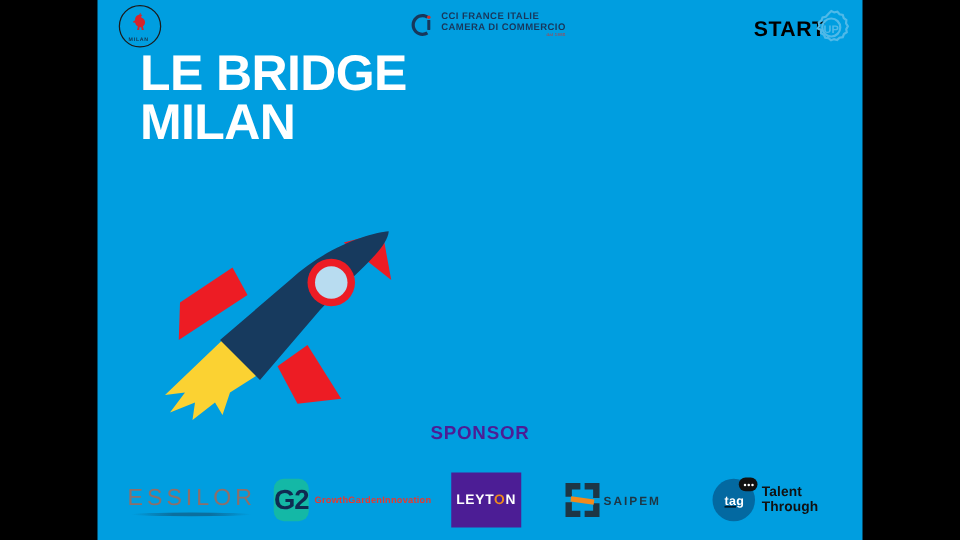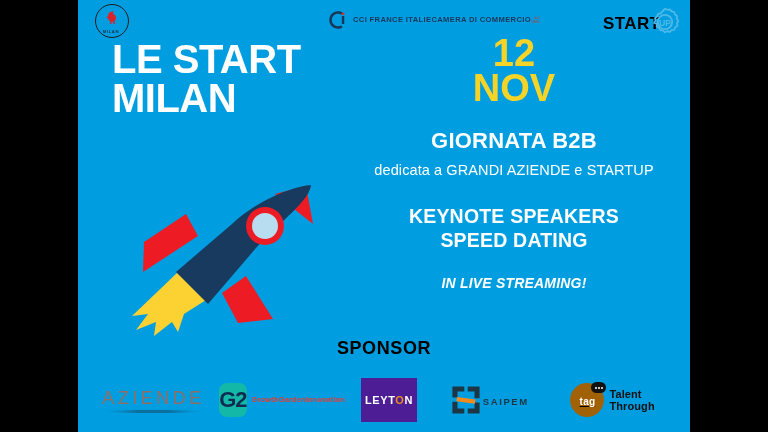--- a/index.html
+++ b/index.html
@@ -77,21 +77,21 @@
     align-items: center;
     gap: 5px;
   }
   .logo-cci .cci-mark {
     position: relative;
     width: 20px; height: 20px;
     flex: none;
   }
   .logo-cci .cci-words {
     display: flex;
-    flex-direction: row;
+    flex-direction: column;
     line-height: 1.12;
   }
   .logo-cci .cci-l1,
   .logo-cci .cci-l2 {
     font-size: 7.6px;
     font-weight: bold;
     color: #18375b;
     letter-spacing: 0.35px;
     white-space: nowrap;
   }
@@ -197,23 +197,23 @@
     font-size: 14px;
     letter-spacing: 0.2px;
   }
 
   
   .sponsor-title {
     position: absolute;
     left: 0; top: 338px;
     width: 612px;
     text-align: center;
-    color: #000000;
-    font-weight: bold;
-    font-size: 18px;
+    color: #4c1d95;
+    font-weight: bold;
+    font-size: 15px;
     letter-spacing: 0.6px;
   }
   .sponsor-row {
     position: absolute;
     left: 10px; top: 372px;
     width: 592px;
     height: 56px;
     display: flex;
     align-items: center;
     justify-content: space-around;
@@ -298,21 +298,21 @@
     letter-spacing: 1.6px;
     color: #1d3645;
   }
 
   
   .lg-tag { width: 112px; gap: 5px; }
   .lg-tag .tg-circle {
     position: relative;
     width: 34px; height: 34px;
     border-radius: 50%;
-    background: #a16207;
+    background: #0369a1;
     display: flex;
     align-items: center;
     justify-content: center;
     text-decoration: underline;
   }
   .lg-tag .tg-word {
     font-size: 10px;
     font-weight: bold;
     color: #ffffff;
     letter-spacing: 0.2px;
@@ -379,60 +379,47 @@
         <span class="su-text">START</span>
         <svg class="su-gear" viewBox="0 0 40 40">
           <path d="M20 3.5l3 1.4 3.2-.7 2.1 2.5 3.2.8 1 3.1 2.6 2-.3 3.3 1.8 2.8-1.6 2.9.5 3.2-2.8 1.8-1.2 3.1-3.3.5-2.3 2.4-3.1-1-3 1.2-2.5-2.2-3.3-.3-1.4-3-2.9-1.6.2-3.3L6.5 21l1.7-2.8-.7-3.2L10.2 13l1.1-3.1 3.3-.6 2.2-2.5z" fill="none" stroke="#4fb9e8" stroke-width="2.2"></path>
           <circle cx="20" cy="20" r="9" fill="none" stroke="#4fb9e8" stroke-width="2.2"></circle>
           <text x="20" y="25" font-family="Liberation Sans, sans-serif" font-size="11" font-weight="bold" fill="#4fb9e8" text-anchor="middle">UP</text>
         </svg>
       </div>
     </div>
 
     <div class="headline">
-      <span class="hl-line">LE START</span>
+      <span class="hl-line">LE BRIDGE</span>
       <span class="hl-line">MILAN</span>
     </div>
 
     <svg class="rocket" viewBox="0 0 215 160">
 
       <path d="M76 34 L34 62 L33 92 L88 56 Z" fill="#ed1c24"></path>
 
       <path d="M136 96 L163 139 L128 143 L112 113 Z" fill="#ed1c24"></path>
 
       <path d="M196 6 L203 44 L165 14 Z" fill="#ed1c24"></path>
 
       <path d="M68 92 L22 136 L38 134 L26 150 L46 142 L44 156 L62 142 L68 152 L74 134 L96 120 Z" fill="#fbd232"></path>
 
       <path d="M201 5 C186 6 150 18 122 44 L66 92 L98 124 L146 68 C172 40 200 20 201 5 Z" fill="#173a5e"></path>
 
       <circle cx="155" cy="46" r="19" fill="#ed1c24"></circle>
       <circle cx="155" cy="46" r="13" fill="#b8dcf0"></circle>
     </svg>
 
-    <div class="right-col">
-      <div class="date-block">
-        <span class="date-day">12</span>
-        <span class="date-month">NOV</span>
-      </div>
-      <div class="giornata">GIORNATA B2B</div>
-      <div class="dedicata">dedicata a GRANDI AZIENDE e STARTUP</div>
-      <div class="keynote">
-        <span>KEYNOTE SPEAKERS</span>
-        <span>SPEED DATING</span>
-      </div>
-      <div class="streaming">IN LIVE STREAMING!</div>
-    </div>
 
     <div class="sponsor-title">SPONSOR</div>
 
     <div class="sponsor-row">
 
       <div class="sponsor-logo lg-essilor">
-        <span class="es-word">AZIENDE</span>
+        <span class="es-word">ESSILOR</span>
         <span class="es-swoosh"></span>
       </div>
 
       <div class="sponsor-logo lg-g2">
         <span class="g2-badge">G2</span>
         <span class="g2-tag">
           <span>Growth</span>
           <span>Garden</span>
           <span>Innovation</span>
         </span>

